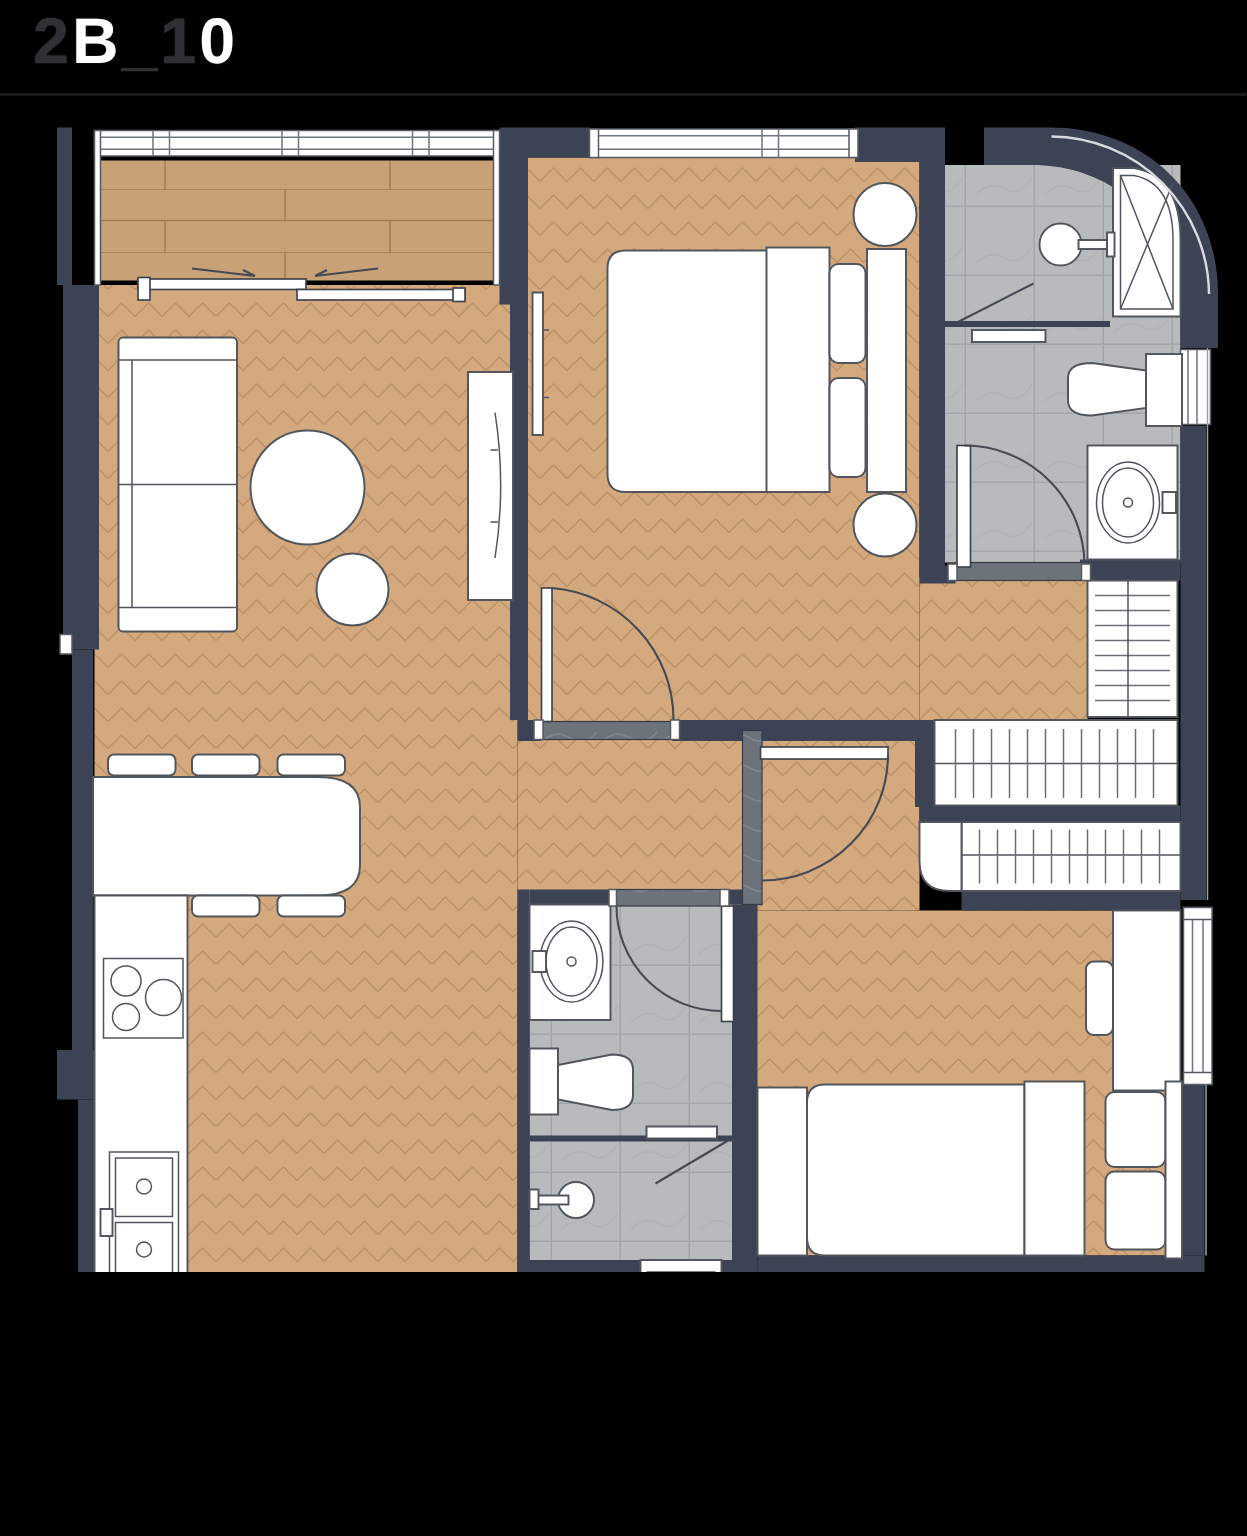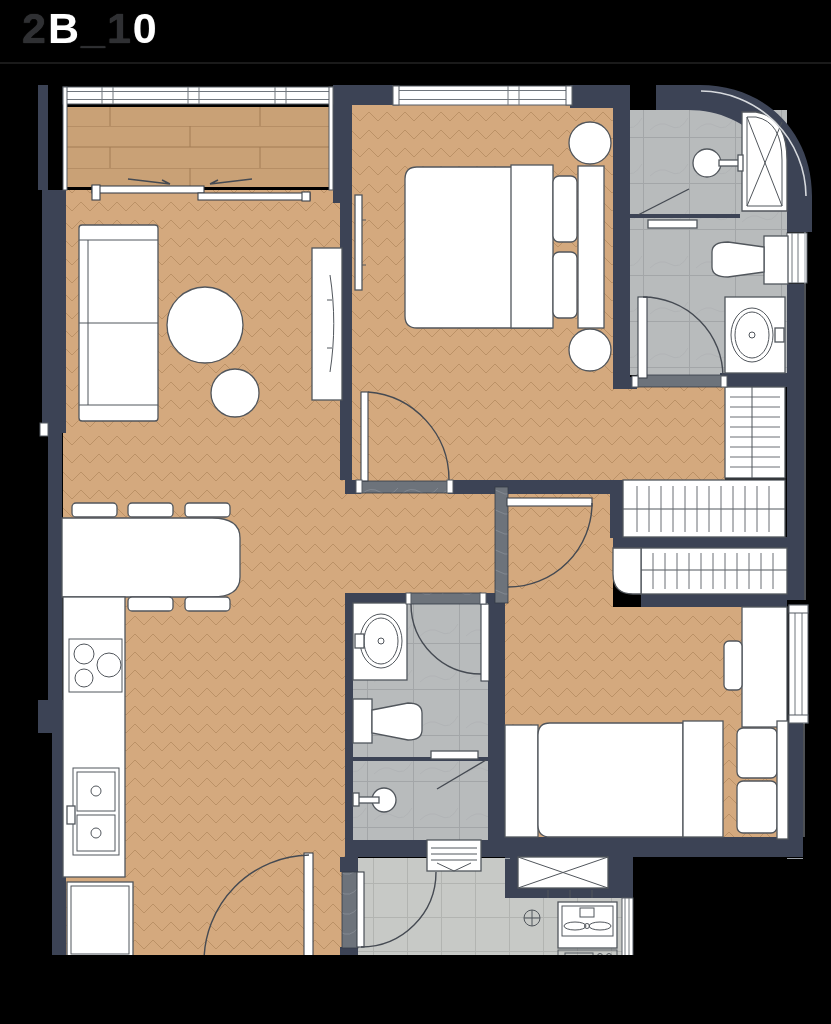--- a/index.html
+++ b/index.html
@@ -6,21 +6,21 @@
     --background:#000000; --wall:#3c4355;
     --wood:#d4a97e; --wood-line:#bb9166;
     --plank:#c9a176; --plank-line:#a37c54;
     --tile:#b8bbbc; --tile-line:#a3a6a8;
     --tile-light:#c7c9c6; --tile-light-line:#b2b4b1;
     --marble:#6d737b; --marble-line:#8a9099;
     --furniture-fill:#ffffff; --furniture-line:#51565c;
     --door-line:#454a52; --highlight:#d7dade;
   }
   html,body{margin:0;padding:0;background:var(--background);}
-  .stage{position:relative;width:831px;height:955px;background:var(--background);overflow:hidden;
+  .stage{position:relative;width:831px;height:848px;background:var(--background);overflow:hidden;
          font-family:"Liberation Sans", sans-serif;}
   .title{position:absolute;left:22px;top:4px;font-size:43px;font-weight:bold;letter-spacing:2px;
          text-shadow:0 0 1px rgba(130,130,130,.55);}
   .title span{display:inline-block;}
   .title-divider{position:absolute;left:0;top:62px;width:100%;height:2px;}
   svg{position:absolute;left:0;top:0;}
   .wall{fill:var(--wall);}
   .pf-wood{fill:var(--wood);} .pl-wood{stroke:var(--wood-line);stroke-width:1;fill:none;}
   .pf-plank{fill:var(--plank);} .pl-plank{stroke:var(--plank-line);stroke-width:1;fill:none;}
   .pf-tile{fill:var(--tile);} .pl-tile{stroke:var(--tile-line);stroke-width:1;fill:none;}

